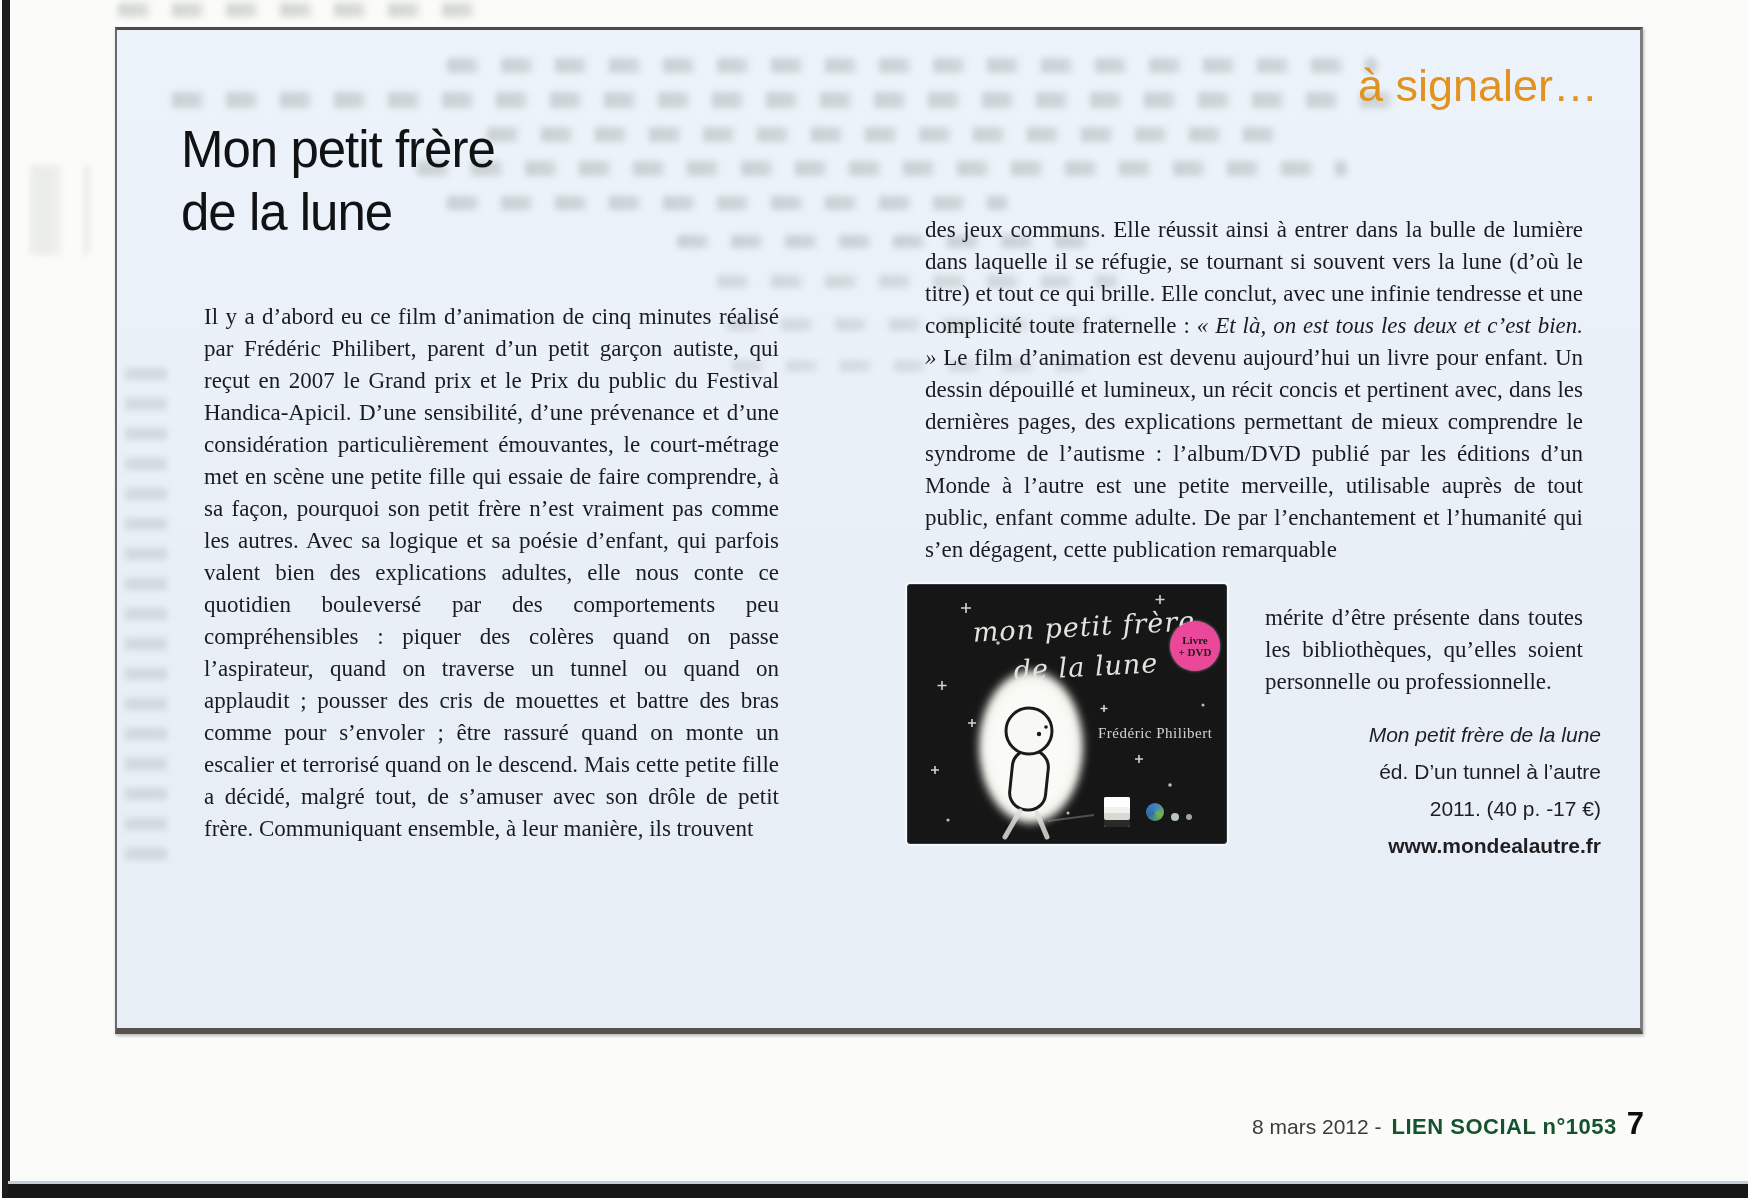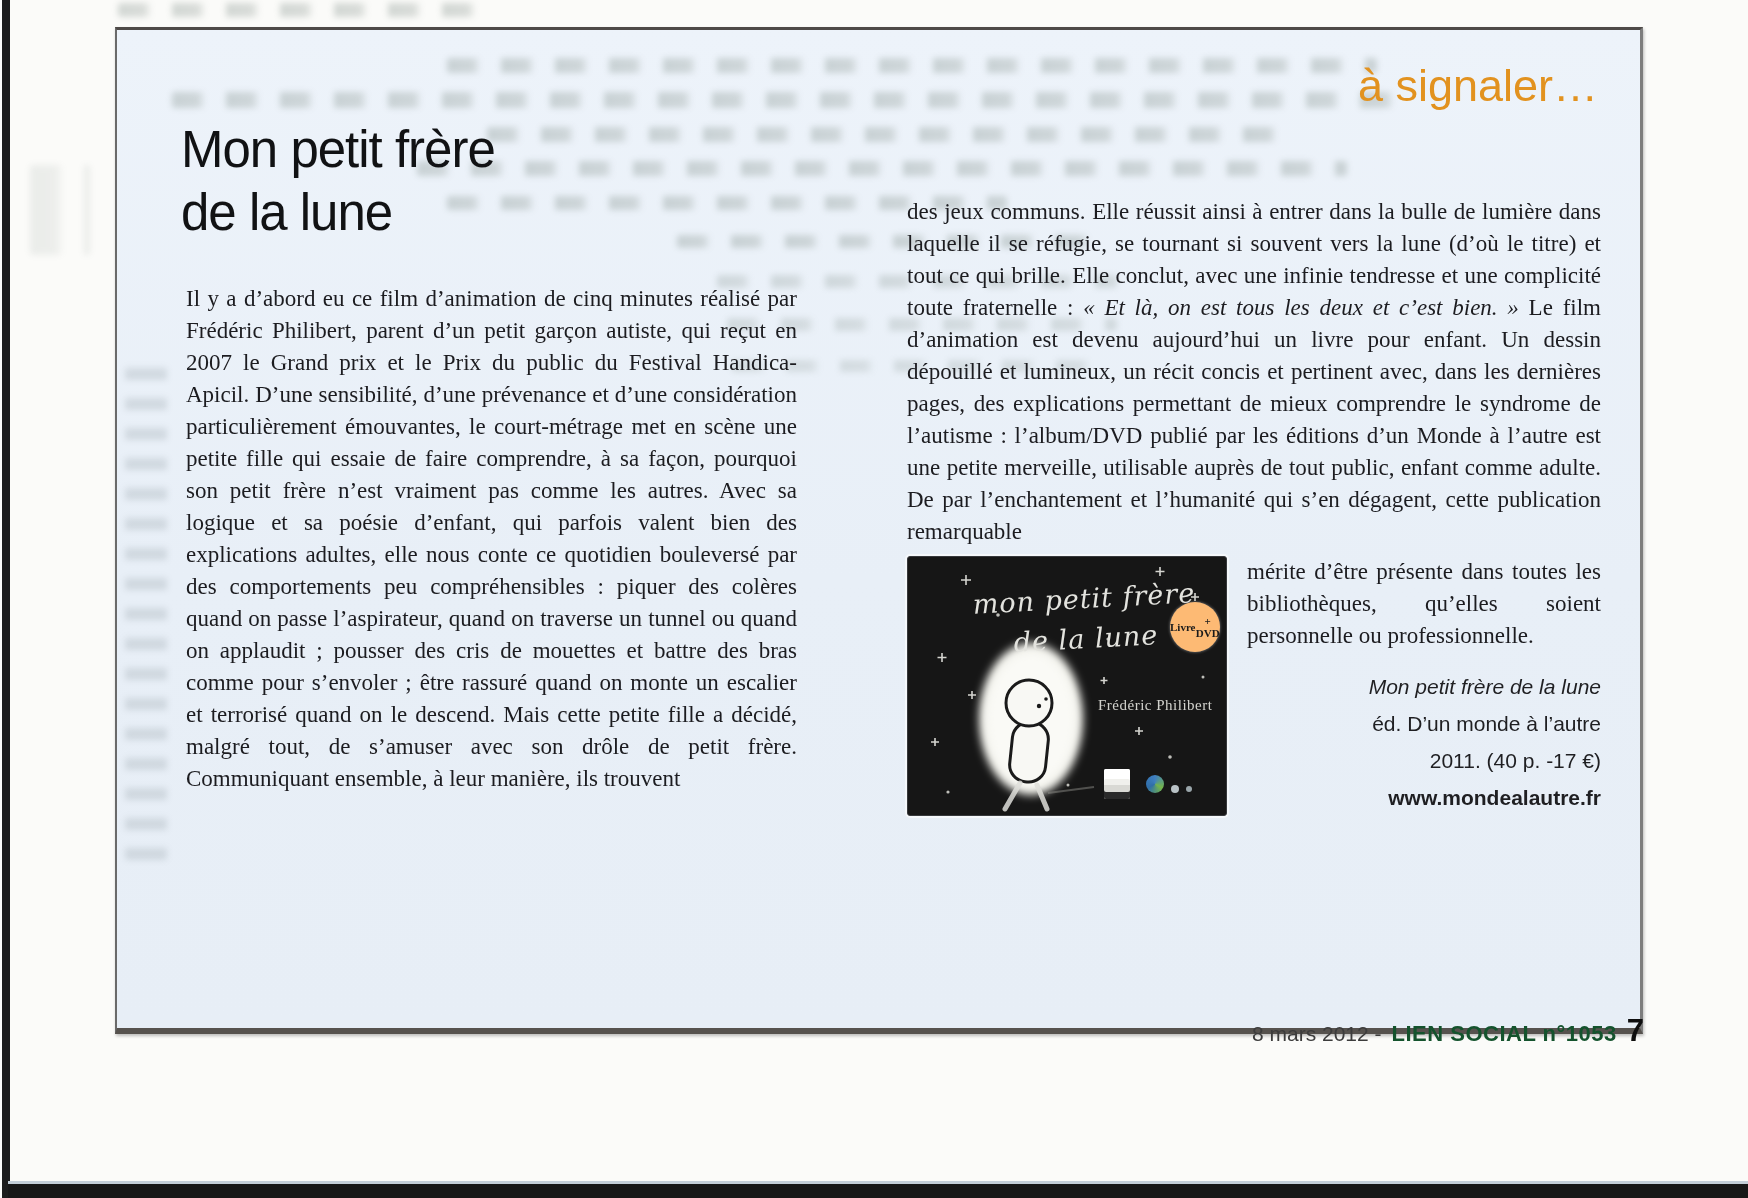--- a/index.html
+++ b/index.html
@@ -41,42 +41,42 @@
     font-size:51px;line-height:63px;color:#111214;letter-spacing:-1px;font-weight:400;
   }
   .col{
     position:absolute;
     font-family:"Liberation Serif", serif;
     font-size:23px;line-height:32px;color:#1c1c20;
     text-align:justify;
   }
   .col-left{left:69px;top:253px;width:611px;}
   .col-right{left:790px;top:166px;width:694px;}
-  .col p{margin:0;}
+  .col p{margin:18px;}
   .quote-italic{font-style:italic;}
 
   .media-row{display:flex;margin-top:8px;}
   .cover{
     position:relative;flex:0 0 auto;width:318px;height:258px;margin-right:20px;
     background:#161616;border:1px solid #37393c;border-radius:3px;overflow:hidden;
     box-shadow:0 0 0 2px rgba(255,255,255,.55);
   }
   .cover-title{
     position:absolute;left:62px;top:22px;width:230px;
     font-family:"DejaVu Serif", serif;font-style:italic;
     color:#e3e3de;font-size:27px;line-height:40px;text-align:center;
     transform:rotate(-3deg);letter-spacing:1px;
   }
   .cover-author{
     position:absolute;left:190px;top:132px;
     color:rgba(236,236,230,.88);font-size:15px;letter-spacing:.5px;
   }
   .badge{
-    position:absolute;left:262px;top:45px;width:50px;height:50px;border-radius:50%;
-    background:#fdba74;display:flex;flex-direction:row;align-items:center;justify-content:center;
+    position:absolute;left:262px;top:36px;width:50px;height:50px;border-radius:50%;
+    background:#ec4899;display:flex;flex-direction:column;align-items:center;justify-content:center;
     color:#1b1b1b;font-size:11px;font-weight:bold;line-height:12px;text-align:center;
     box-shadow:0 0 3px rgba(255,255,255,.5);
   }
   .dvd-logo{
     position:absolute;left:196px;top:212px;width:26px;height:30px;border-radius:2px;
     background:linear-gradient(180deg,#f0f0ec 0 55%,#d9d9d4 55% 100%);
     box-shadow:inset 0 -7px 0 #2a2a2a, inset 0 10px 0 #ffffff;
   }
   .publisher-logo{
     position:absolute;left:238px;top:218px;width:18px;height:18px;border-radius:50%;
@@ -86,21 +86,21 @@
 
   .side-text{flex:1 1 auto;}
   .caption{
     margin-top:16px;font-family:"Liberation Sans", sans-serif;
     font-size:21px;line-height:37px;color:#1f1f22;text-align:right;
   }
   .caption .cap-title{font-style:italic;}
   .caption .cap-site{font-weight:bold;}
 
   .footer{
-    position:absolute;top:1013px;right:104px;
+    position:absolute;top:1106px;right:104px;
     display:flex;align-items:baseline;gap:10px;white-space:nowrap;justify-content:space-between;
   }
   .footer .f-date{font-size:21px;color:#3c3c3c;}
   .footer .f-journal{font-size:22px;font-weight:bold;color:#14532d;letter-spacing:.5px;}
   .footer .f-page{font-size:31px;font-weight:bold;color:#0e0e0e;}
 </style>
 </head>
 <body>
 
 <div class="scan-edge-left"></div>
@@ -185,21 +185,21 @@
         </div>
         <div class="cover-author">Frédéric Philibert</div>
         <div class="dvd-logo"></div>
         <div class="publisher-logo"></div>
       </div>
 
       <div class="side-text">
         <p>mérite d’être présente dans toutes les bibliothèques, qu’elles soient personnelle ou professionnelle.</p>
         <div class="caption">
           <div class="cap-title">Mon petit frère de la lune</div>
-          <div>éd. D’un monde à l’autre</div>
+          <div>éd. D’un tunnel à l’autre</div>
           <div>2011. (40 p. -17 €)</div>
           <div class="cap-site">www.mondealautre.fr</div>
         </div>
       </div>
 
     </div>
   </div>
 </div>
 
 <div class="footer">

